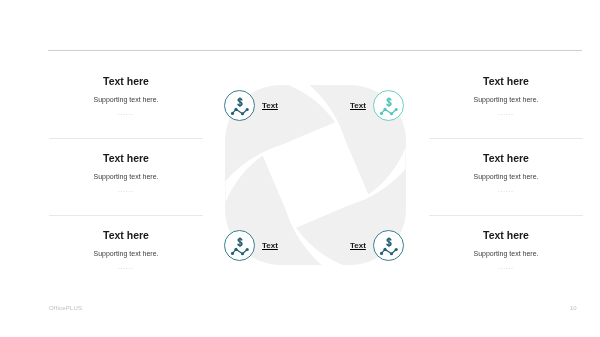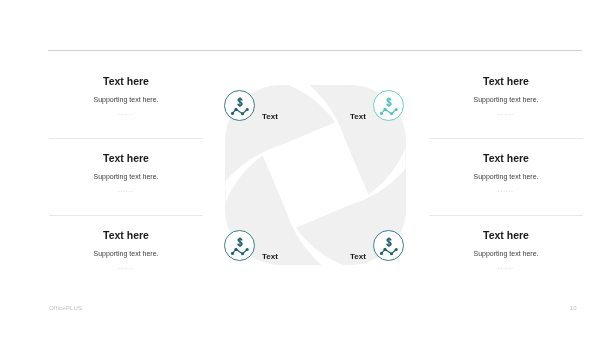--- a/index.html
+++ b/index.html
@@ -5,21 +5,21 @@
   html,body{margin:0;padding:0;}
   body{width:600px;height:337px;background:#ffffff;font-family:"Liberation Sans",sans-serif;overflow:hidden;}
   .slide{position:absolute;left:15px;top:0;width:600px;height:330px;background:#fff;}
   .toprule{position:absolute;left:33px;top:50px;width:534px;height:1px;background:#cfcfcf;}
   .blk{position:absolute;width:154px;text-align:center;}
   .blk .title{font-size:10.5px;font-weight:bold;color:#1a1a1a;line-height:11px;}
   .blk .sub{font-size:7px;color:#3d3d3d;margin-top:9px;line-height:8px;}
   .blk .dots{font-size:6px;color:#9e9e9e;margin-top:6px;letter-spacing:1px;line-height:7px;}
   .divider{position:absolute;width:154px;height:1px;background:#e8e8e8;}
   .center{position:absolute;left:210px;top:85px;}
-  .node{position:absolute;display:flex;align-items:flex-end;}
+  .node{position:absolute;display:flex;align-items:center;text-decoration:underline;}
   .n-tl{left:209px;top:90px;}
   .n-tr{left:335px;top:90px;}
   .n-bl{left:209px;top:230px;}
   .n-br{left:335px;top:230px;}
   .circ{width:31px;height:31px;border-radius:50%;box-sizing:border-box;display:block;background:#fff;}
   .circ.dark{border:1px solid #3a7e8e;}
   .circ.light{border:1px solid #6ccfc5;}
   .circ.dark .ic{fill:#226173;}
   .circ.dark .icst,.circ.dark .icln{stroke:#226173;fill:none;}
   .circ.light .ic{fill:#52c6bb;}

